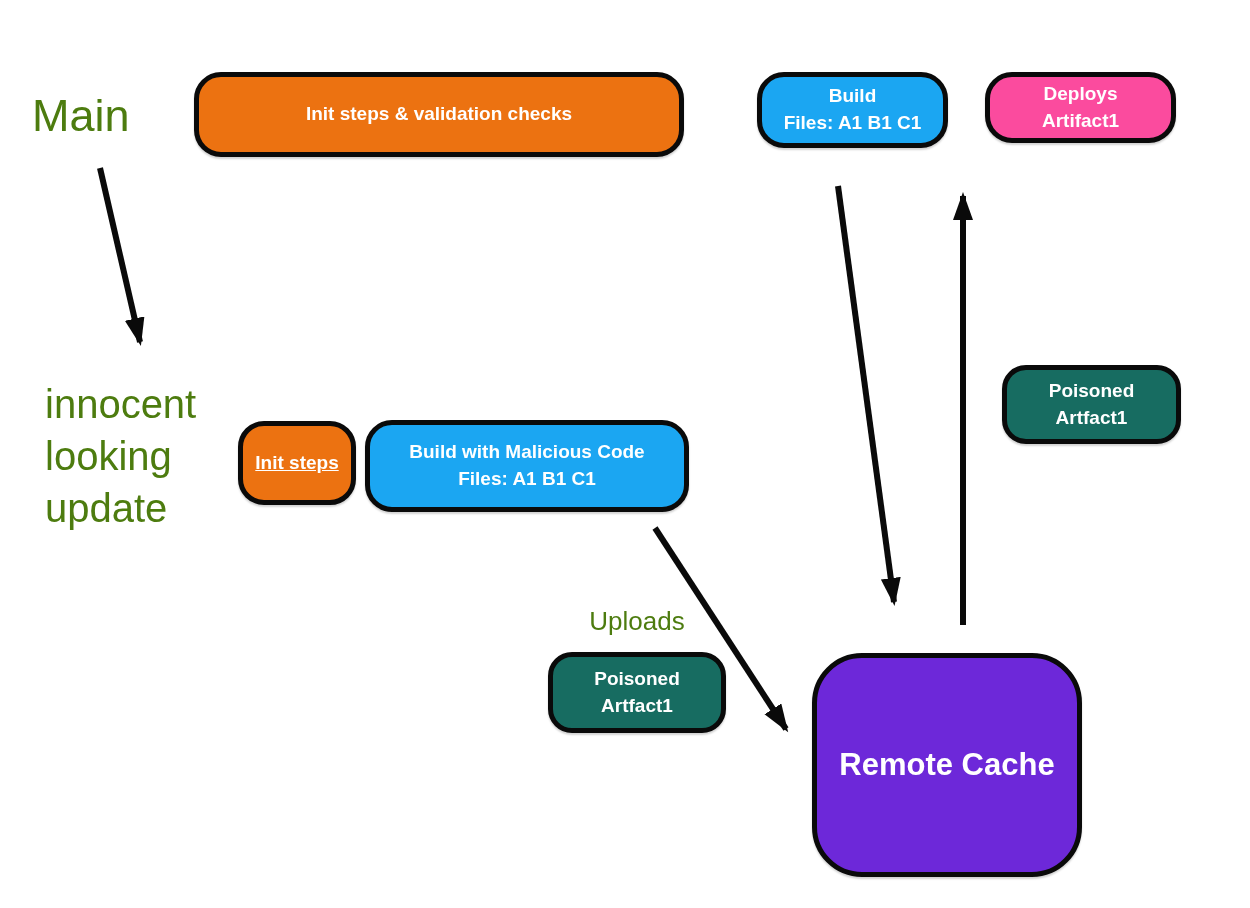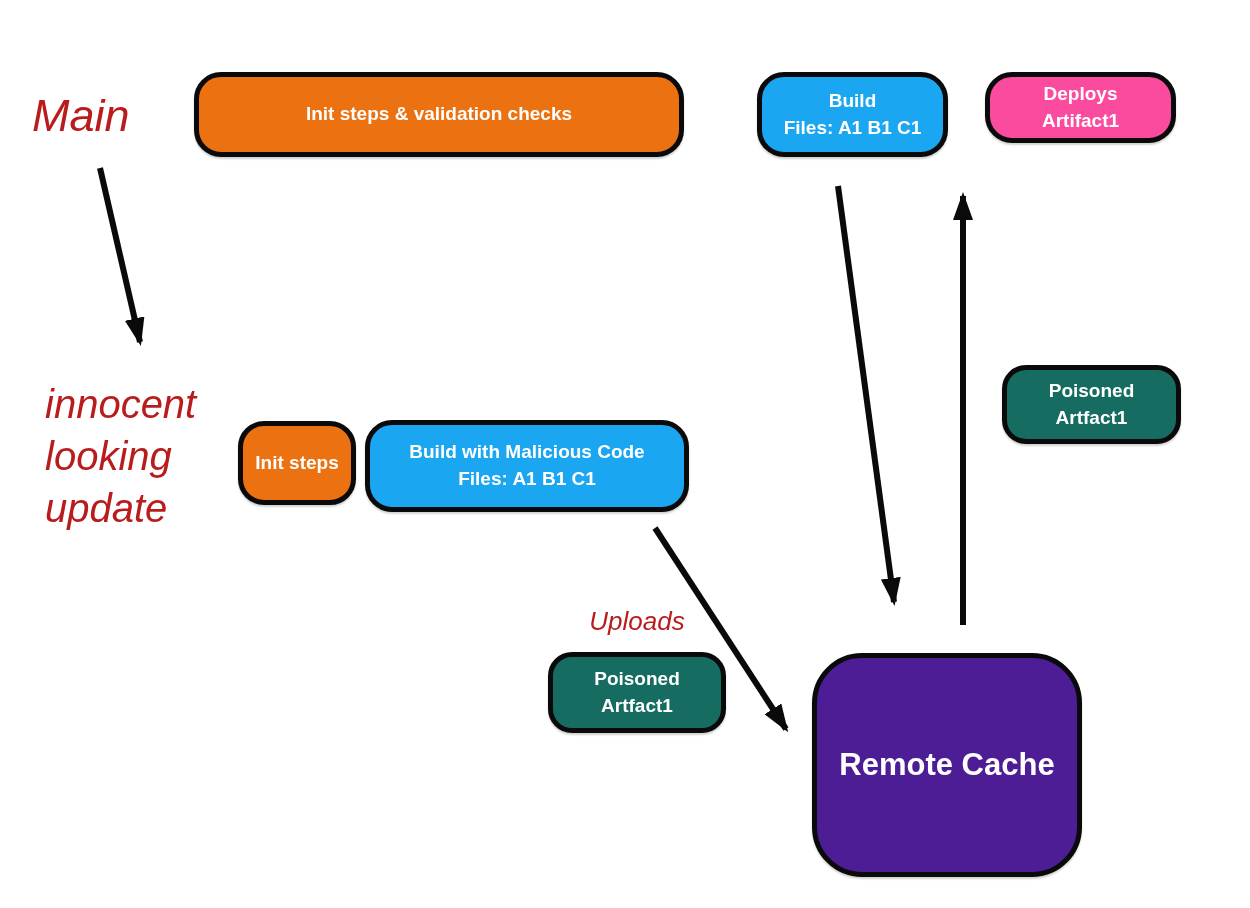--- a/index.html
+++ b/index.html
@@ -35,52 +35,51 @@
     text-align: center;
     white-space: pre-line;
     line-height: 1.4;
     box-shadow: 0 2px 2px rgba(0,0,0,0.18);
   }
   .node-init-validation {
     left: 194px; top: 72px; width: 490px; height: 85px;
     border-radius: 27px; font-size: 19px;
   }
   .node-build {
-    left: 757px; top: 72px; width: 191px; height: 85px;
+    left: 757px; top: 72px; width: 191px; height: 76px;
     border-radius: 27px; font-size: 19px;
   }
   .node-deploys {
     left: 985px; top: 72px; width: 191px; height: 71px;
     border-radius: 27px; font-size: 19px;
   }
   .node-init-steps {
     left: 238px; top: 421px; width: 118px; height: 84px;
-    border-radius: 26px; font-size: 19px;
+    border-radius: 26px; font-size: 19px; text-decoration: underline;
   }
   .node-build-malicious {
     left: 365px; top: 420px; width: 324px; height: 92px;
     border-radius: 27px; font-size: 19px;
   }
   .node-poisoned-download {
     left: 1002px; top: 365px; width: 179px; height: 79px;
     border-radius: 24px; font-size: 19px;
   }
   .node-poisoned-upload {
     left: 548px; top: 652px; width: 178px; height: 81px;
     border-radius: 24px; font-size: 19px;
   }
   .node-remote-cache {
     left: 812px; top: 653px; width: 270px; height: 224px;
     border-radius: 50px; font-size: 31px;
   }
   .label {
     position: absolute;
-    color: #b91c1c;
+    color: #4d7c0f;
     white-space: pre-line;
-    font-style: italic;
   }
   .label-main {
     left: 32px; top: 90px;
     font-size: 45px;
   }
   .label-innocent-update {
     left: 45px; top: 378px;
     font-size: 40px;
     line-height: 1.3;
   }
@@ -139,15 +138,15 @@
 
   <div class="node node-build-malicious" style="background-color: rgb(27, 166, 242);">Build with Malicious Code
 Files: A1 B1 C1</div>
 
   <div class="node node-poisoned-download" style="background-color: rgb(23, 108, 97);">Poisoned
 Artfact1</div>
 
   <div class="node node-poisoned-upload" style="background-color: rgb(23, 108, 97);">Poisoned
 Artfact1</div>
 
-  <div class="node node-remote-cache" style="background-color: #4c1d95;">Remote Cache</div>
+  <div class="node node-remote-cache" style="background-color: #6d28d9;">Remote Cache</div>
 
 </div>
 
 </body></html>

